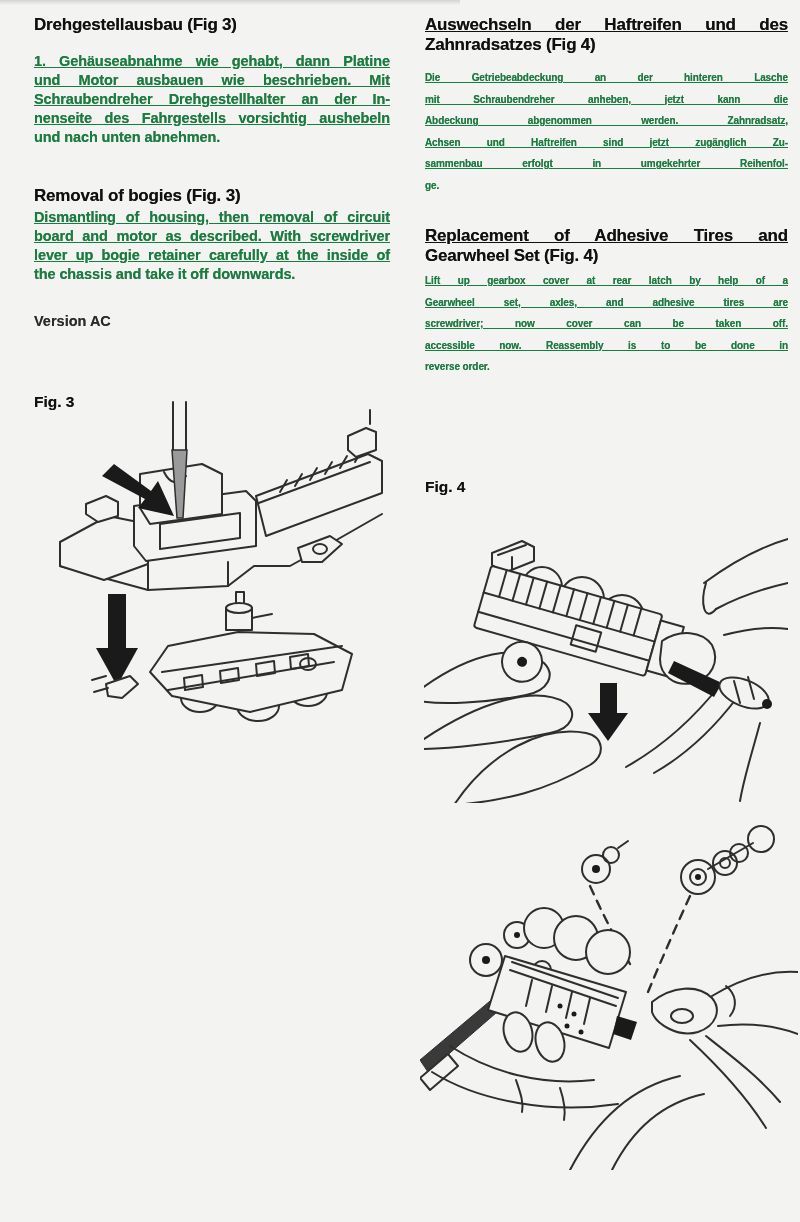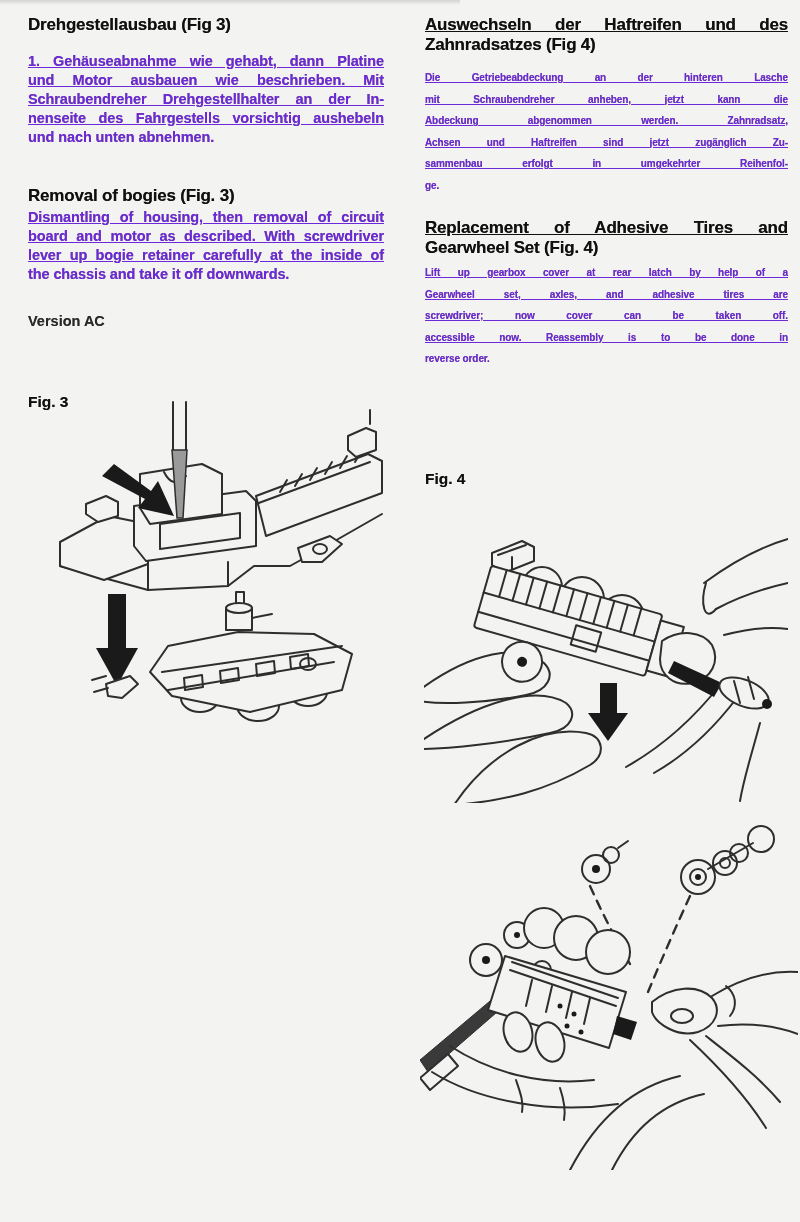--- a/index.html
+++ b/index.html
@@ -11,38 +11,38 @@
   .page{
     position:relative;width:800px;height:1222px;overflow:hidden;
     background:#f3f3f1;color:#222;
   }
   .scan-edge{
     position:absolute;top:0;left:0;width:460px;height:5px;
     background:linear-gradient(to bottom,#c6c6c4,rgba(198,198,196,0));
     opacity:.7;
   }
   .col{position:absolute;}
-  .col-left{left:28px;top:15px;width:356px;}
+  .col-left{left:34px;top:15px;width:356px;}
   .col-right{left:425px;top:15px;width:363px;}
   .hd{
     margin:0;font-size:17px;font-weight:bold;color:#101010;
     letter-spacing:-0.2px;
     text-shadow:0 0 0.6px rgba(0,0,0,.65);
   }
   .col-left .hd{line-height:19px;}
   .col-right .hd{line-height:20px;}
   .body{
-    font-weight:bold;color:#6d28d9;letter-spacing:-0.1px;
+    font-weight:bold;color:#15803d;letter-spacing:-0.1px;
     text-shadow:0 0 0.4px rgba(0,0,0,.5);
   }
   .col-left .body{font-size:14.5px;line-height:19px;margin-top:18px;}
   .col-left .body.second{margin-top:3px;}
   .col-left .hd.second{margin-top:39px;}
   .col-right .body{font-size:10px;line-height:21.5px;margin-top:12px;}
-  .col-right .hd.second{margin-top:22px;}
+  .col-right .hd.second{margin-top:30px;}
   .col-right .body.second{margin-top:4px;}
   .note{
     font-weight:bold;color:#2a2a2a;font-size:14.5px;line-height:19px;
     text-shadow:0 0 0.4px rgba(0,0,0,.5);
     margin-top:28px;
   }
   .figlabel{
     font-weight:bold;color:#101010;font-size:15.5px;
     text-shadow:0 0 0.6px rgba(0,0,0,.6);
   }

